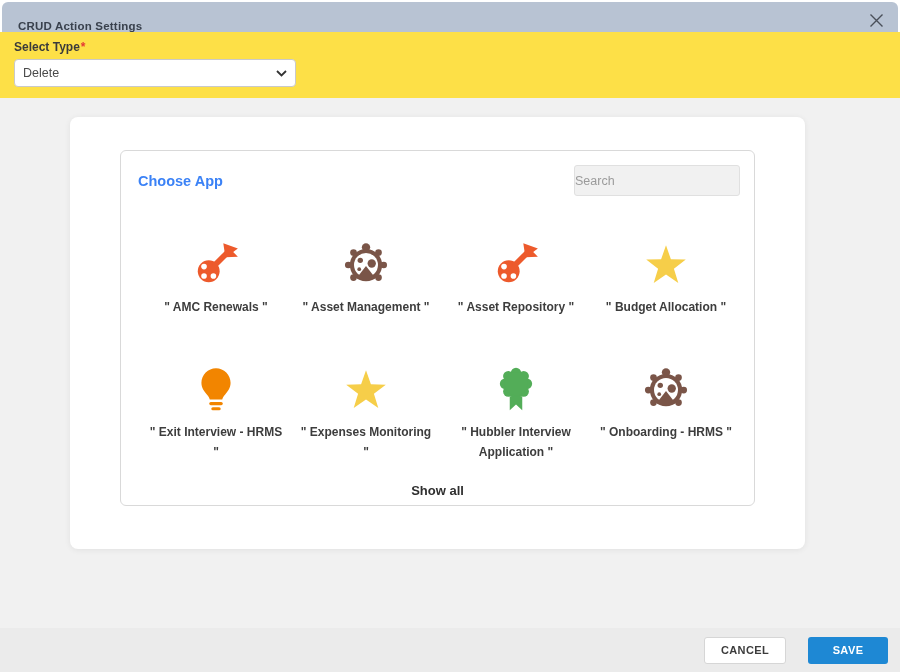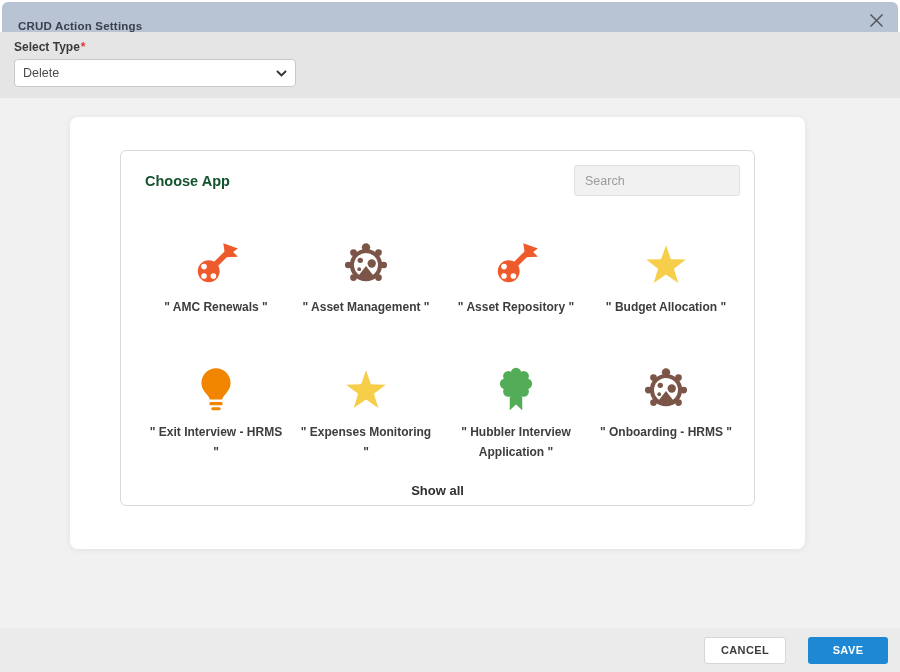--- a/index.html
+++ b/index.html
@@ -26,21 +26,21 @@
   .close-btn {
     margin-left:auto; margin-right:10px;
     width:24px; height:24px;
     background:none; border:none; cursor:pointer;
     display:flex; align-items:center; justify-content:center;
   }
 
   
   .filters {
     position:absolute; top:32px; left:0; right:0; height:66px;
-    background:#e5e5e5;
+    background:#fde047;
   }
   .field { position:absolute; top:8px; }
   .field.type { left:14px; width:282px; }
   .field.subtype { left:328px; width:279px; }
   .field label {
     display:block; font-size:12px; font-weight:bold; color:#3b3b3b; margin-bottom:5px;
   }
   .req { color:var(--required-red,#e53935); margin-left:1px; }
   .select-wrap { position:relative; width:100%; height:28px; }
   .select-wrap select {
@@ -68,28 +68,28 @@
   }
   .inner-card {
     position:absolute; left:50px; top:33px; width:635px; height:356px;
     border:1px solid var(--border,#d9d9d9); border-radius:6px;
     background:#fff;
   }
   .inner-head {
     position:absolute; top:0; left:0; right:0; height:58px;
   }
   .choose-heading {
-    position:absolute; left:24px; top:22px;
-    font-size:14.5px; font-weight:bold; color:#14532d;
+    position:absolute; left:17px; top:22px;
+    font-size:14.5px; font-weight:bold; color:#3b82f6;
   }
   .search-input {
     position:absolute; right:14px; top:14px;
     width:166px; height:31px;
     background:#f1f1f1; border:1px solid #e0e0e0; border-radius:3px;
-    padding:0 10px;
+    padding:0 0;
     font-family:"Liberation Sans", sans-serif;
     font-size:12.5px; color:#444;
   }
   .search-input::placeholder { color:#9b9b9b; }
 
   
   .app-grid {
     position:absolute; left:20px; top:88px; width:600px;
     display:grid; grid-template-columns:repeat(4,150px);
     grid-auto-rows:125px;

